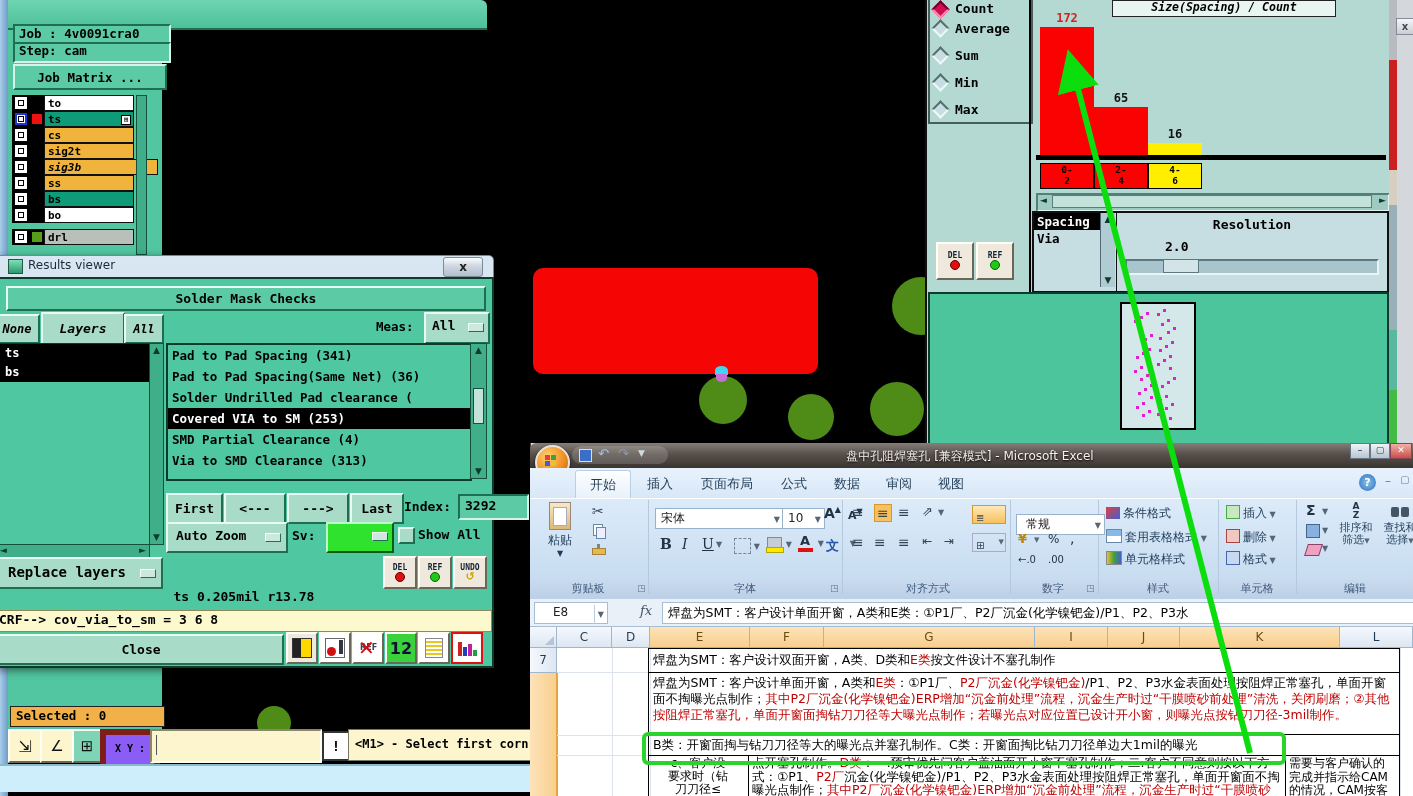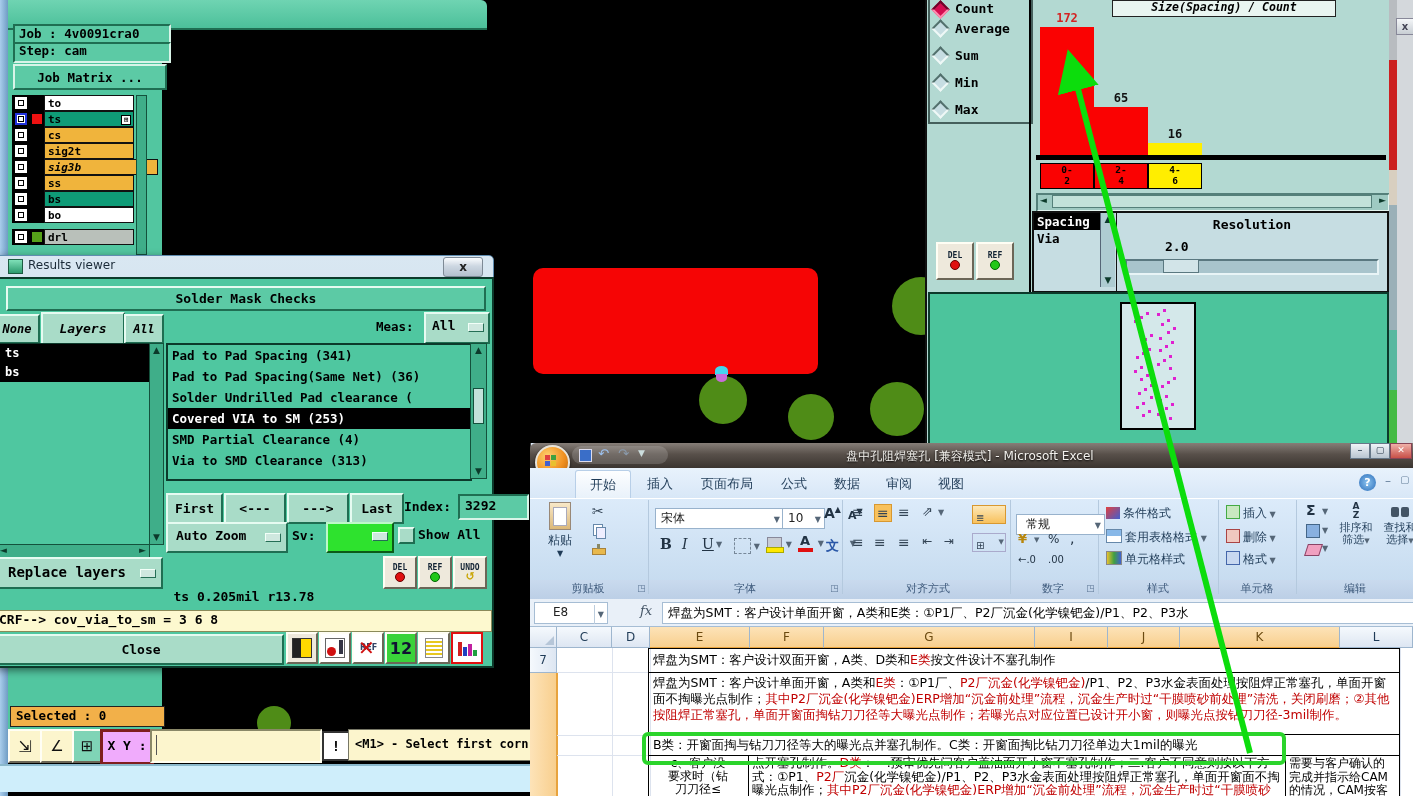--- a/index.html
+++ b/index.html
@@ -440,22 +440,22 @@
 
   <div class="abs smallbtn" style="left:8px;top:729px;width:30px;height:30px;background:#fcf5cd;">
     <span style="font-size:16px;color:#111;">⇲</span>
   </div>
   <div class="abs smallbtn" style="left:40px;top:729px;width:30px;height:30px;background:#fcf5cd;">
     <span style="font-size:15px;color:#111;">∠</span>
   </div>
   <div class="abs smallbtn" style="left:72px;top:729px;width:26px;height:30px;background:#7fd4b6;">
     <span style="font-size:15px;color:#111;">⊞</span>
   </div>
-  <div class="abs mono" style="left:100px;top:729px;width:48px;height:30px;background:#f0abfc;border:3px solid #7f1d1d;
-              font-size:13px;line-height:28px;text-align:center;">X Y :</div>
+  <div class="abs mono" style="left:100px;top:729px;width:48px;height:30px;background:#8b5cf6;border:6px solid #7f1d1d;
+              font-size:10px;line-height:28px;text-align:center;">X Y :</div>
   <div class="abs" style="left:150px;top:729px;width:168px;height:30px;background:#fcf5cd;border:2px solid;
               border-color:#8a8868 #fffef0 #fffef0 #8a8868;">
     <i style="position:absolute;left:4px;top:4px;width:1px;height:20px;background:#555;"></i>
   </div>
   <div class="abs btnlbl mono" style="left:322px;top:731px;width:24px;height:26px;background:#fff;border:2px solid #333;font-size:14px;">!</div>
   <div class="abs mono" style="left:348px;top:729px;width:182px;height:30px;background:#fcf5cd;border:1px solid #776;
               font-size:12px;line-height:28px;padding-left:6px;white-space:nowrap;overflow:hidden;">&lt;M1&gt; - Select first corn</div>
   <div class="abs" style="left:0;top:764px;width:530px;height:26px;background:#cfeefb;border-top:2px solid #8ab8cc;"></div>
 
   <div class="abs" style="left:530px;top:443px;width:883px;height:353px;background:#dbe9f8;border-left:1px solid #444;"></div>

